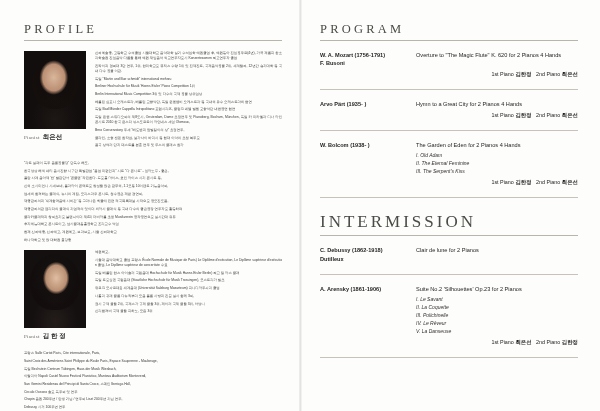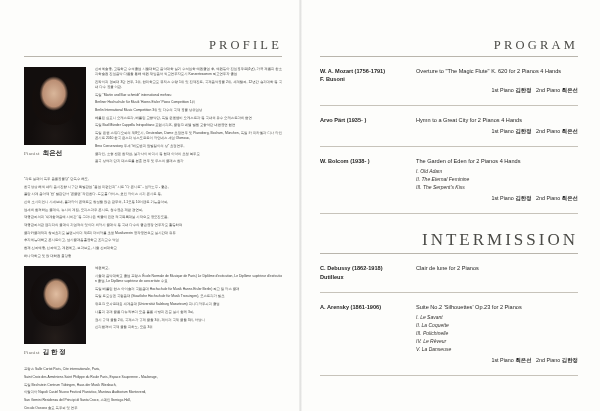--- a/index.html
+++ b/index.html
@@ -40,27 +40,27 @@
   }
   .left-leaf {
     padding: 22px 18px 14px 24px;
   }
   .right-leaf {
     padding: 22px 22px 14px 20px;
   }
 
   
   .section-title {
-    text-align: right;
+    text-align: left;
     font-family: "Liberation Serif", serif;
     font-size: 12.5px;
     letter-spacing: 3.2px;
     color: #4a4a46;
     font-weight: normal;
-    margin: 16px 0 3px 0;
+    margin: 0 0 3px 0;
   }
   .rule {
     height: 1px;
     background: #b9b5ac;
     margin: 0 0 10px 0;
   }
   .rule.thin {
     background: #c7c3ba;
   }
 

